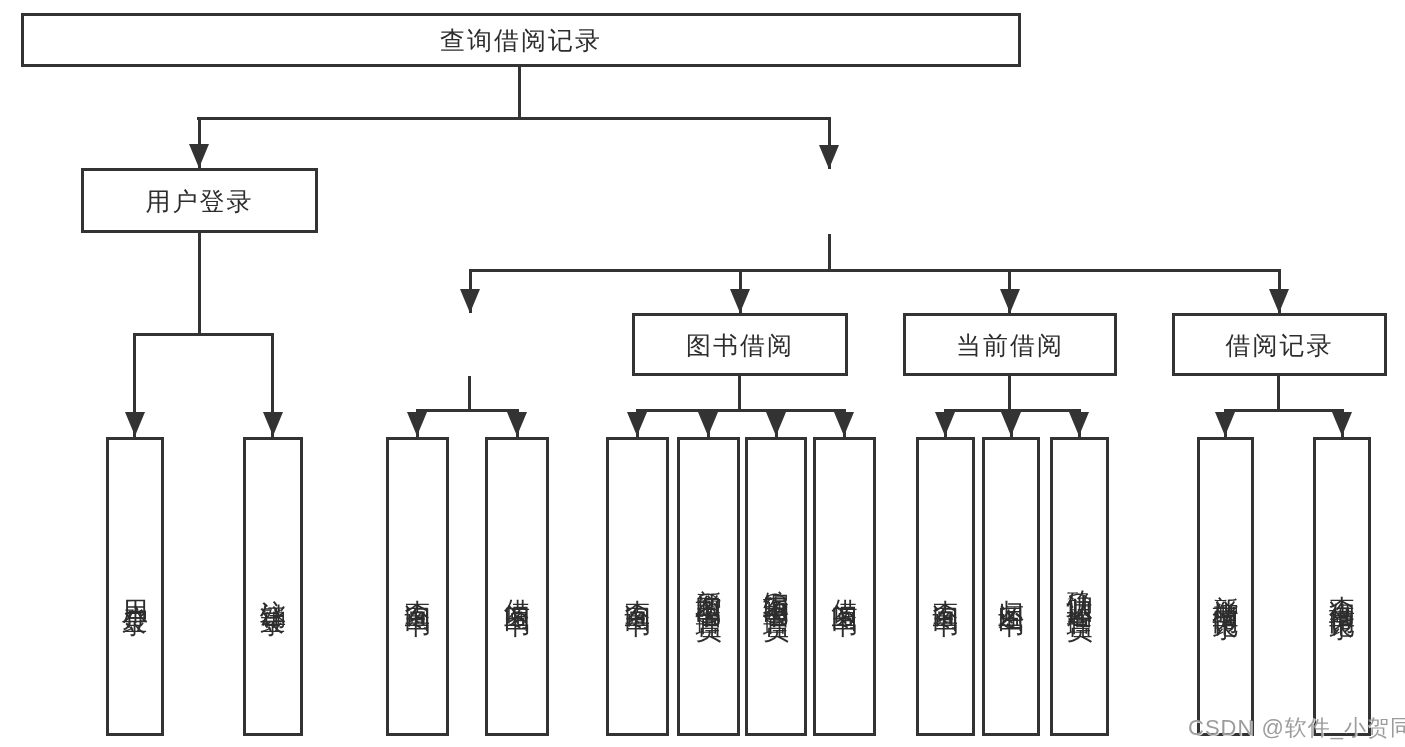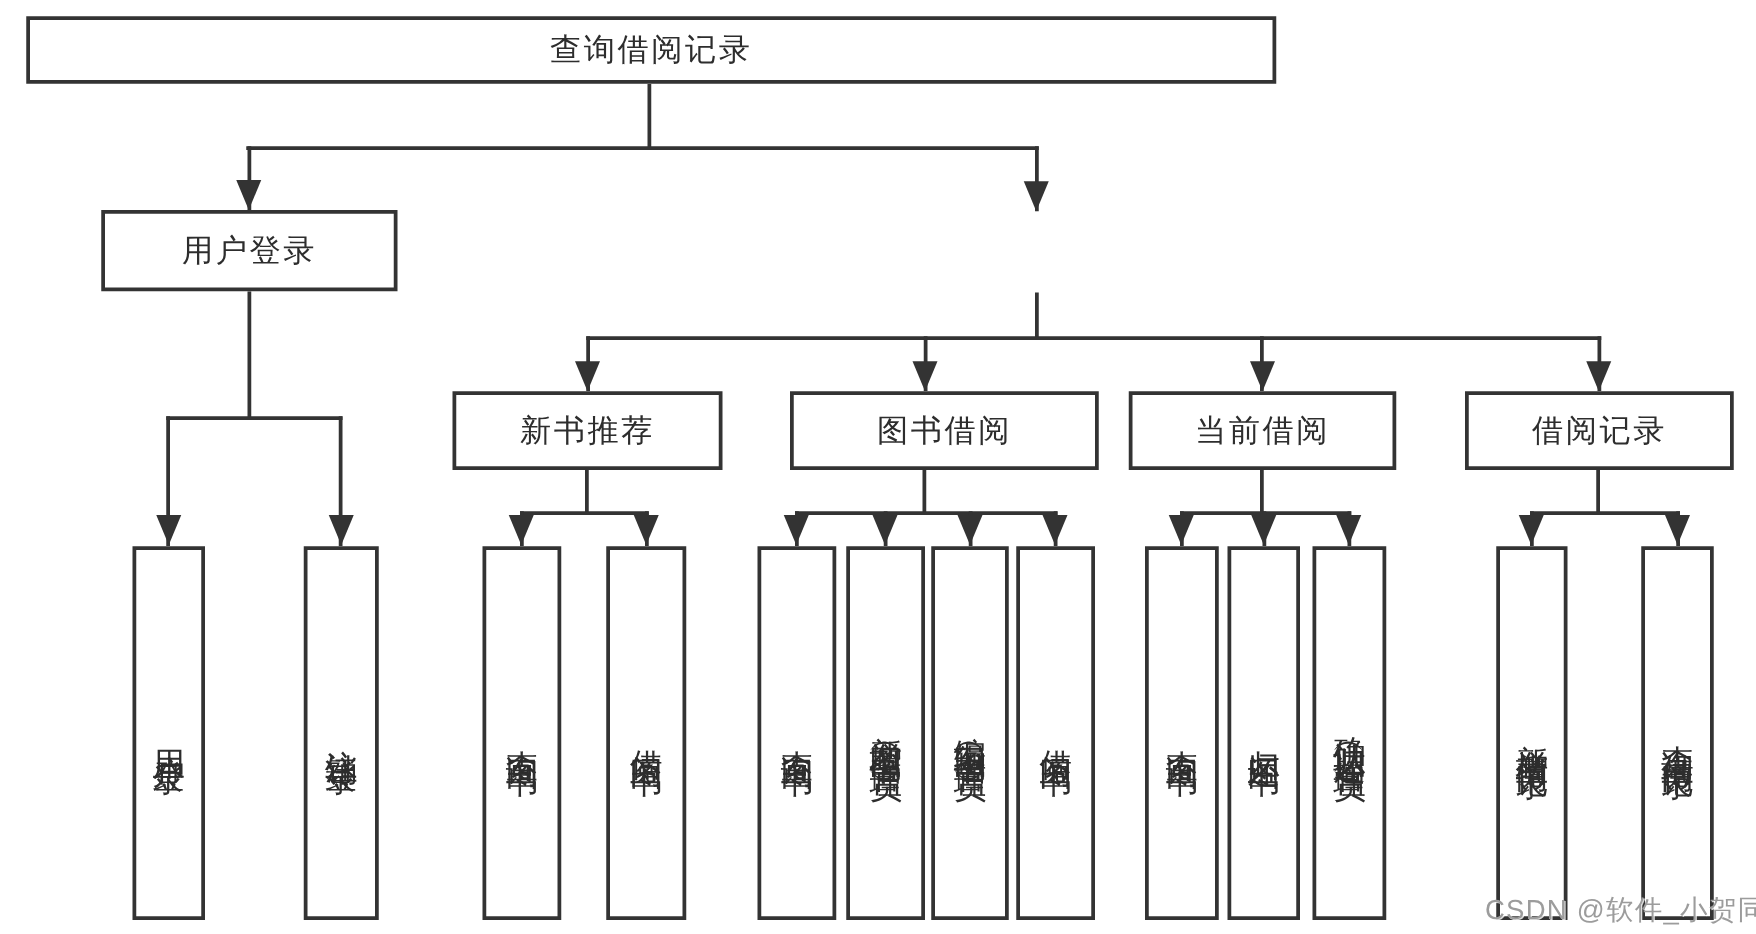--- a/index.html
+++ b/index.html
@@ -111,22 +111,21 @@
   <div class="hl" style="left:1224px;top:409px;width:120px"></div>
   <div class="vl" style="left:1224px;top:409px;height:28px"></div>
   <div class="tri" style="left:1215px;top:412px"></div>
   <div class="vl" style="left:1341px;top:409px;height:28px"></div>
   <div class="tri" style="left:1332px;top:412px"></div>
 
   <div class="box" style="left:21px;top:13px;width:1000px;height:54px">查询借阅记录</div>
 
   <div class="box" style="left:81px;top:168px;width:237px;height:65px">用户登录</div>
 
-  <div class="box" style="left:362px;top:313px;width:216px;height:63px">新书推荐</div>
-  <div class="box" style="left:632px;top:313px;width:247px;height:63px">图书借阅</div>
+  <div class="box" style="left:632px;top:313px;width:216px;height:63px">图书借阅</div>
   <div class="box" style="left:903px;top:313px;width:214px;height:63px">当前借阅</div>
   <div class="box" style="left:1172px;top:313px;width:215px;height:63px">借阅记录</div>
 
   <div class="box vbox" style="left:106px;top:437px;width:58px;height:299px">用户登录</div>
   <div class="box vbox" style="left:243px;top:437px;width:60px;height:299px">注销登录</div>
 
   <div class="box vbox" style="left:386px;top:437px;width:63px;height:299px">查询图书</div>
   <div class="box vbox" style="left:485px;top:437px;width:64px;height:299px">借阅图书</div>
 
   <div class="box vbox" style="left:606px;top:437px;width:63px;height:299px">查询图书</div>

